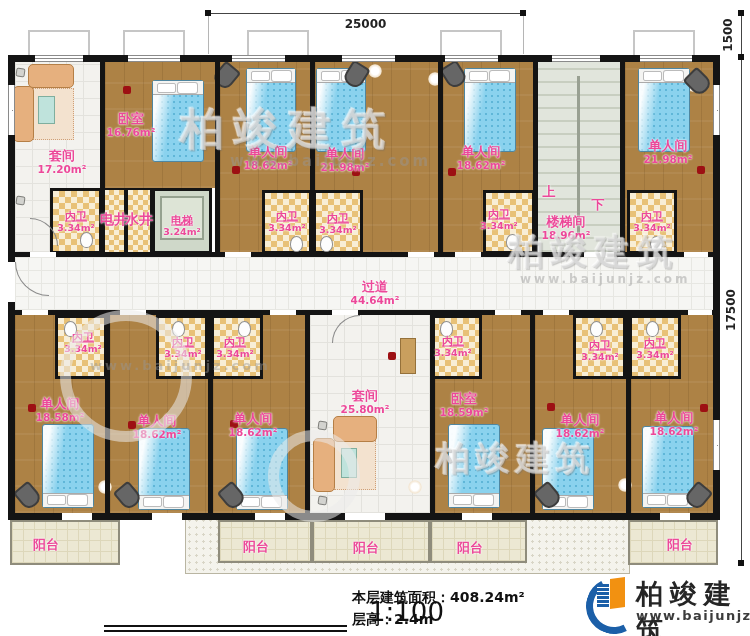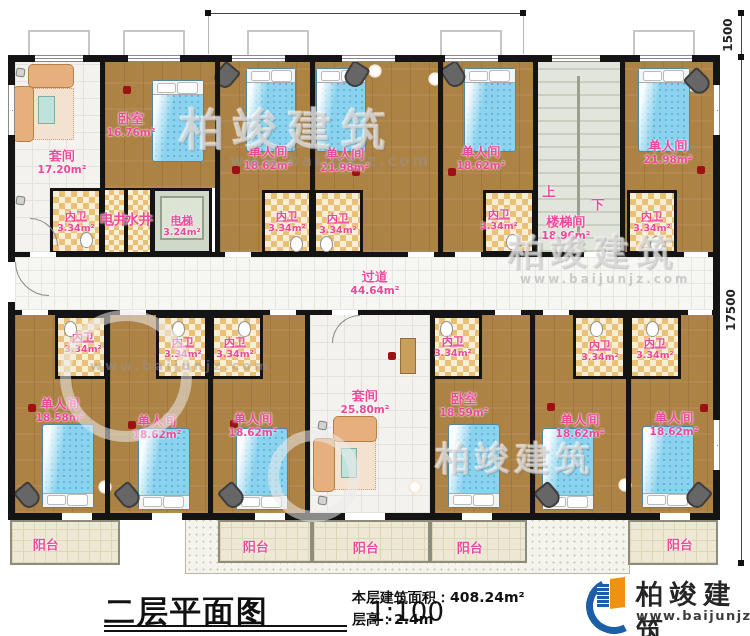--- a/index.html
+++ b/index.html
@@ -115,20 +115,21 @@
 </head>
 <body>
 
 <div id="canvas">
 
   <div class="f dline" style="left:208px;top:13px;width:315px;height:1px"></div>
   <div class="f dtick" style="left:205px;top:10px"></div>
   <div class="f dtick" style="left:520px;top:10px"></div>
   <div class="f dext" style="left:208px;top:14px;width:1px;height:40px"></div>
   <div class="f dext" style="left:523px;top:14px;width:1px;height:40px"></div>
+  <div class="dtext" style="left:208px;top:17px;width:315px">25000</div>
 
   <div class="f dline" style="left:741px;top:13px;width:1px;height:552px"></div>
   <div class="f dtick" style="left:738px;top:10px"></div>
   <div class="f dtick" style="left:738px;top:54px"></div>
   <div class="f dtick" style="left:738px;top:560px"></div>
   <div class="dtext v" style="left:708px;top:28px;width:40px">1500</div>
   <div class="dtext v" style="left:701px;top:303px;width:60px">17500</div>
 
   <div class="f bay" style="left:28px;top:30px;width:62px;height:27px"></div>
   <div class="f bay" style="left:123px;top:30px;width:62px;height:27px"></div>
@@ -353,21 +354,21 @@
   </div>
   <div class="lb sm" style="left:499px;top:220px">
     <span class="nm">内卫</span>
     <span class="ar">3.34m²</span>
   </div>
   <div class="lb sm" style="left:652px;top:222px">
     <span class="nm">内卫</span>
     <span class="ar">3.34m²</span>
   </div>
 
-  <div class="lb" style="left:375px;top:283px">
+  <div class="lb" style="left:375px;top:293px">
     <span class="nm">过道</span>
     <span class="ar">44.64m²</span>
   </div>
 
   <div class="lb sm" style="left:83px;top:343px">
     <span class="nm">内卫</span>
     <span class="ar">3.34m²</span>
   </div>
   <div class="lb sm" style="left:183px;top:348px">
     <span class="nm">内卫</span>
@@ -437,21 +438,20 @@
 
   <div class="wm" style="left:180px;top:100px;font-size:44px;letter-spacing:10px">柏竣建筑</div>
   <div class="wmsite" style="left:230px;top:152px;font-size:15px">www.baijunjz.com</div>
   <div class="wm" style="left:508px;top:228px;font-size:36px;letter-spacing:7px">柏竣建筑</div>
   <div class="wmsite" style="left:520px;top:272px;font-size:12px">www.baijunjz.com</div>
   <div class="wmring" style="left:60px;top:310px;width:110px;height:110px"></div>
   <div class="wmsite" style="left:90px;top:358px;font-size:13px">www.baijunjz.com</div>
   <div class="wm" style="left:436px;top:436px;font-size:34px;letter-spacing:6px">柏竣建筑</div>
   <div class="wmring" style="left:268px;top:430px;width:70px;height:70px"></div>
 
-  <div class="ptitle" style="left:104px;top:591px">二层平面图</div>
   <div class="uline" style="left:104px;top:625px;width:243px;height:2px"></div>
   <div class="uline" style="left:104px;top:630px;width:243px;height:2px"></div>
   <div class="pscale" style="left:369px;top:597px">1:100</div>
   <div class="pinfo" style="left:352px;top:589px">
     <span>本层建筑面积：</span><span>408.24m²</span>
   </div>
   <div class="pinfo" style="left:352px;top:611px">
     <span>层高：</span><span>2.4m</span>
   </div>
 

